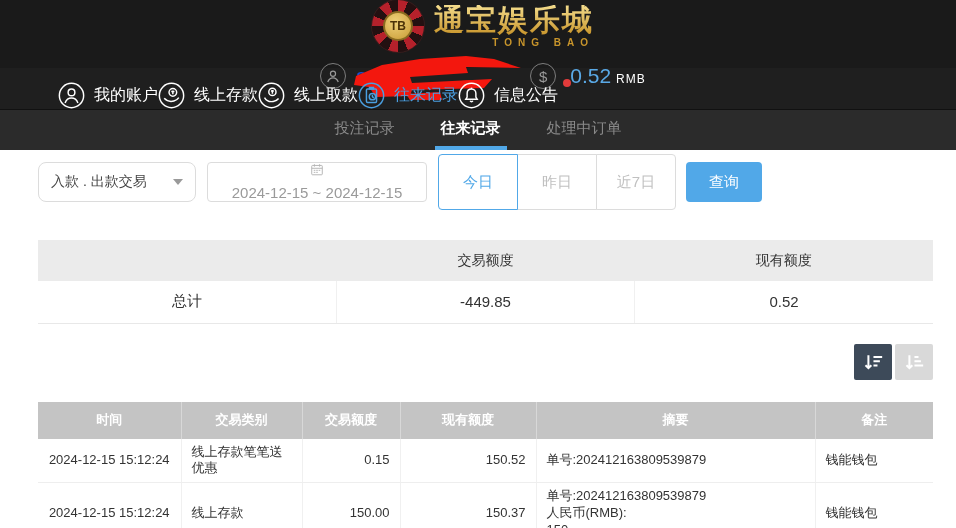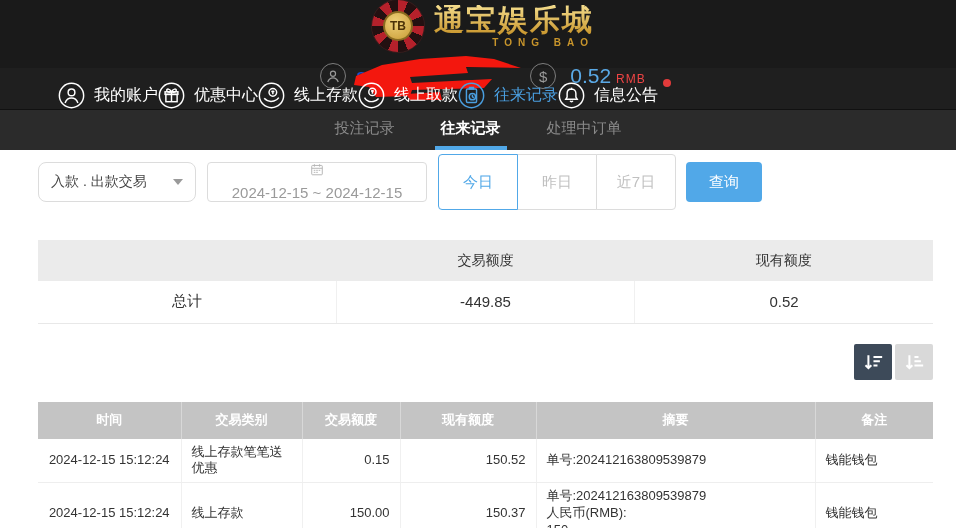--- a/index.html
+++ b/index.html
@@ -23,21 +23,21 @@
 
   .user-zone { display:flex; align-items:center; gap:8px; }
   .circle-icon { width:26px; height:26px; border-radius:50%; border:1.5px solid #7d7d7d;
     color:#9a9a9a; display:flex; align-items:center; justify-content:center; flex:0 0 auto; }
   .circle-icon svg { display:block; }
   .redact-wrap { position:relative; width:168px; height:48px; }
   .masked-name { position:absolute; left:2px; top:16px; color:#1d4fd0; font-weight:bold; font-size:15px; }
   .scribble { position:absolute; left:0; top:0; }
   .balance { display:flex; align-items:baseline; gap:5px; margin-left:6px; }
   .balance-amount { color:#5aa9e6; font-size:21px; }
-  .balance-cur { color:#ef4444; font-size:12px; letter-spacing:1px; }
+  .balance-cur { color:#ffffff; font-size:12px; letter-spacing:1px; }
 
   
   .main-nav { height:42px; background:#1f1f1f; display:flex; align-items:flex-end;
     padding-left:58px; border-bottom:1px solid #111; }
   .nav-item { display:flex; align-items:center; gap:9px; color:#fff; font-size:16px;
     position:relative; cursor:pointer; white-space:nowrap; }
   .nav-item.active { color:#4a9fe0; }
   .nav-ic { width:27px; height:27px; }
   .nav-dot { position:absolute; right:-13px; top:-3px; width:8px; height:8px;
     border-radius:50%; background:#e23b3b; }
@@ -145,29 +145,20 @@
     <svg class="nav-ic" viewBox="0 0 24 24" fill="none" stroke="#fff" stroke-width="1.3">
       <circle cx="12" cy="12" r="10.8"></circle>
         <circle cx="12" cy="9.3" r="3"></circle>
         <path d="M6.3 18.6c1.1-3 3.3-4.4 5.7-4.4s4.6 1.4 5.7 4.4"></path>
     </svg>
     <span>我的账户</span>
   </div>
   <div class="nav-item">
     <svg class="nav-ic" viewBox="0 0 24 24" fill="none" stroke="#fff" stroke-width="1.3">
       <circle cx="12" cy="12" r="10.8"></circle>
-        <rect x="7" y="11" width="10" height="6.5"></rect>
-        <rect x="6.3" y="8.7" width="11.4" height="2.3"></rect>
-      <path d="M12 8.7v8.8M12 8.7c-1.4-2.8-4.6-3.2-4.2-1s4.2 1 4.2 1zM12 8.7c1.4-2.8 4.6-3.2 4.2-1s-4.2 1-4.2 1z"></path>
-    </svg>
-    <span>优惠中心</span>
-  </div>
-  <div class="nav-item">
-    <svg class="nav-ic" viewBox="0 0 24 24" fill="none" stroke="#fff" stroke-width="1.3">
-      <circle cx="12" cy="12" r="10.8"></circle>
         <circle cx="13.2" cy="9.2" r="3.4"></circle>
         <path d="M13.2 7.5v3.4M11.8 8.4h2.8"></path>
       <path d="M5.5 14.5c2.2 2.3 5.6 3.2 8.6 2.4 1.9-.5 3.4-1.6 4.4-3"></path>
     </svg>
     <span>线上存款</span>
   </div>
   <div class="nav-item">
     <svg class="nav-ic" viewBox="0 0 24 24" fill="none" stroke="#fff" stroke-width="1.3">
       <circle cx="12" cy="12" r="10.8"></circle>
         <circle cx="12.8" cy="8.8" r="3.2"></circle>

